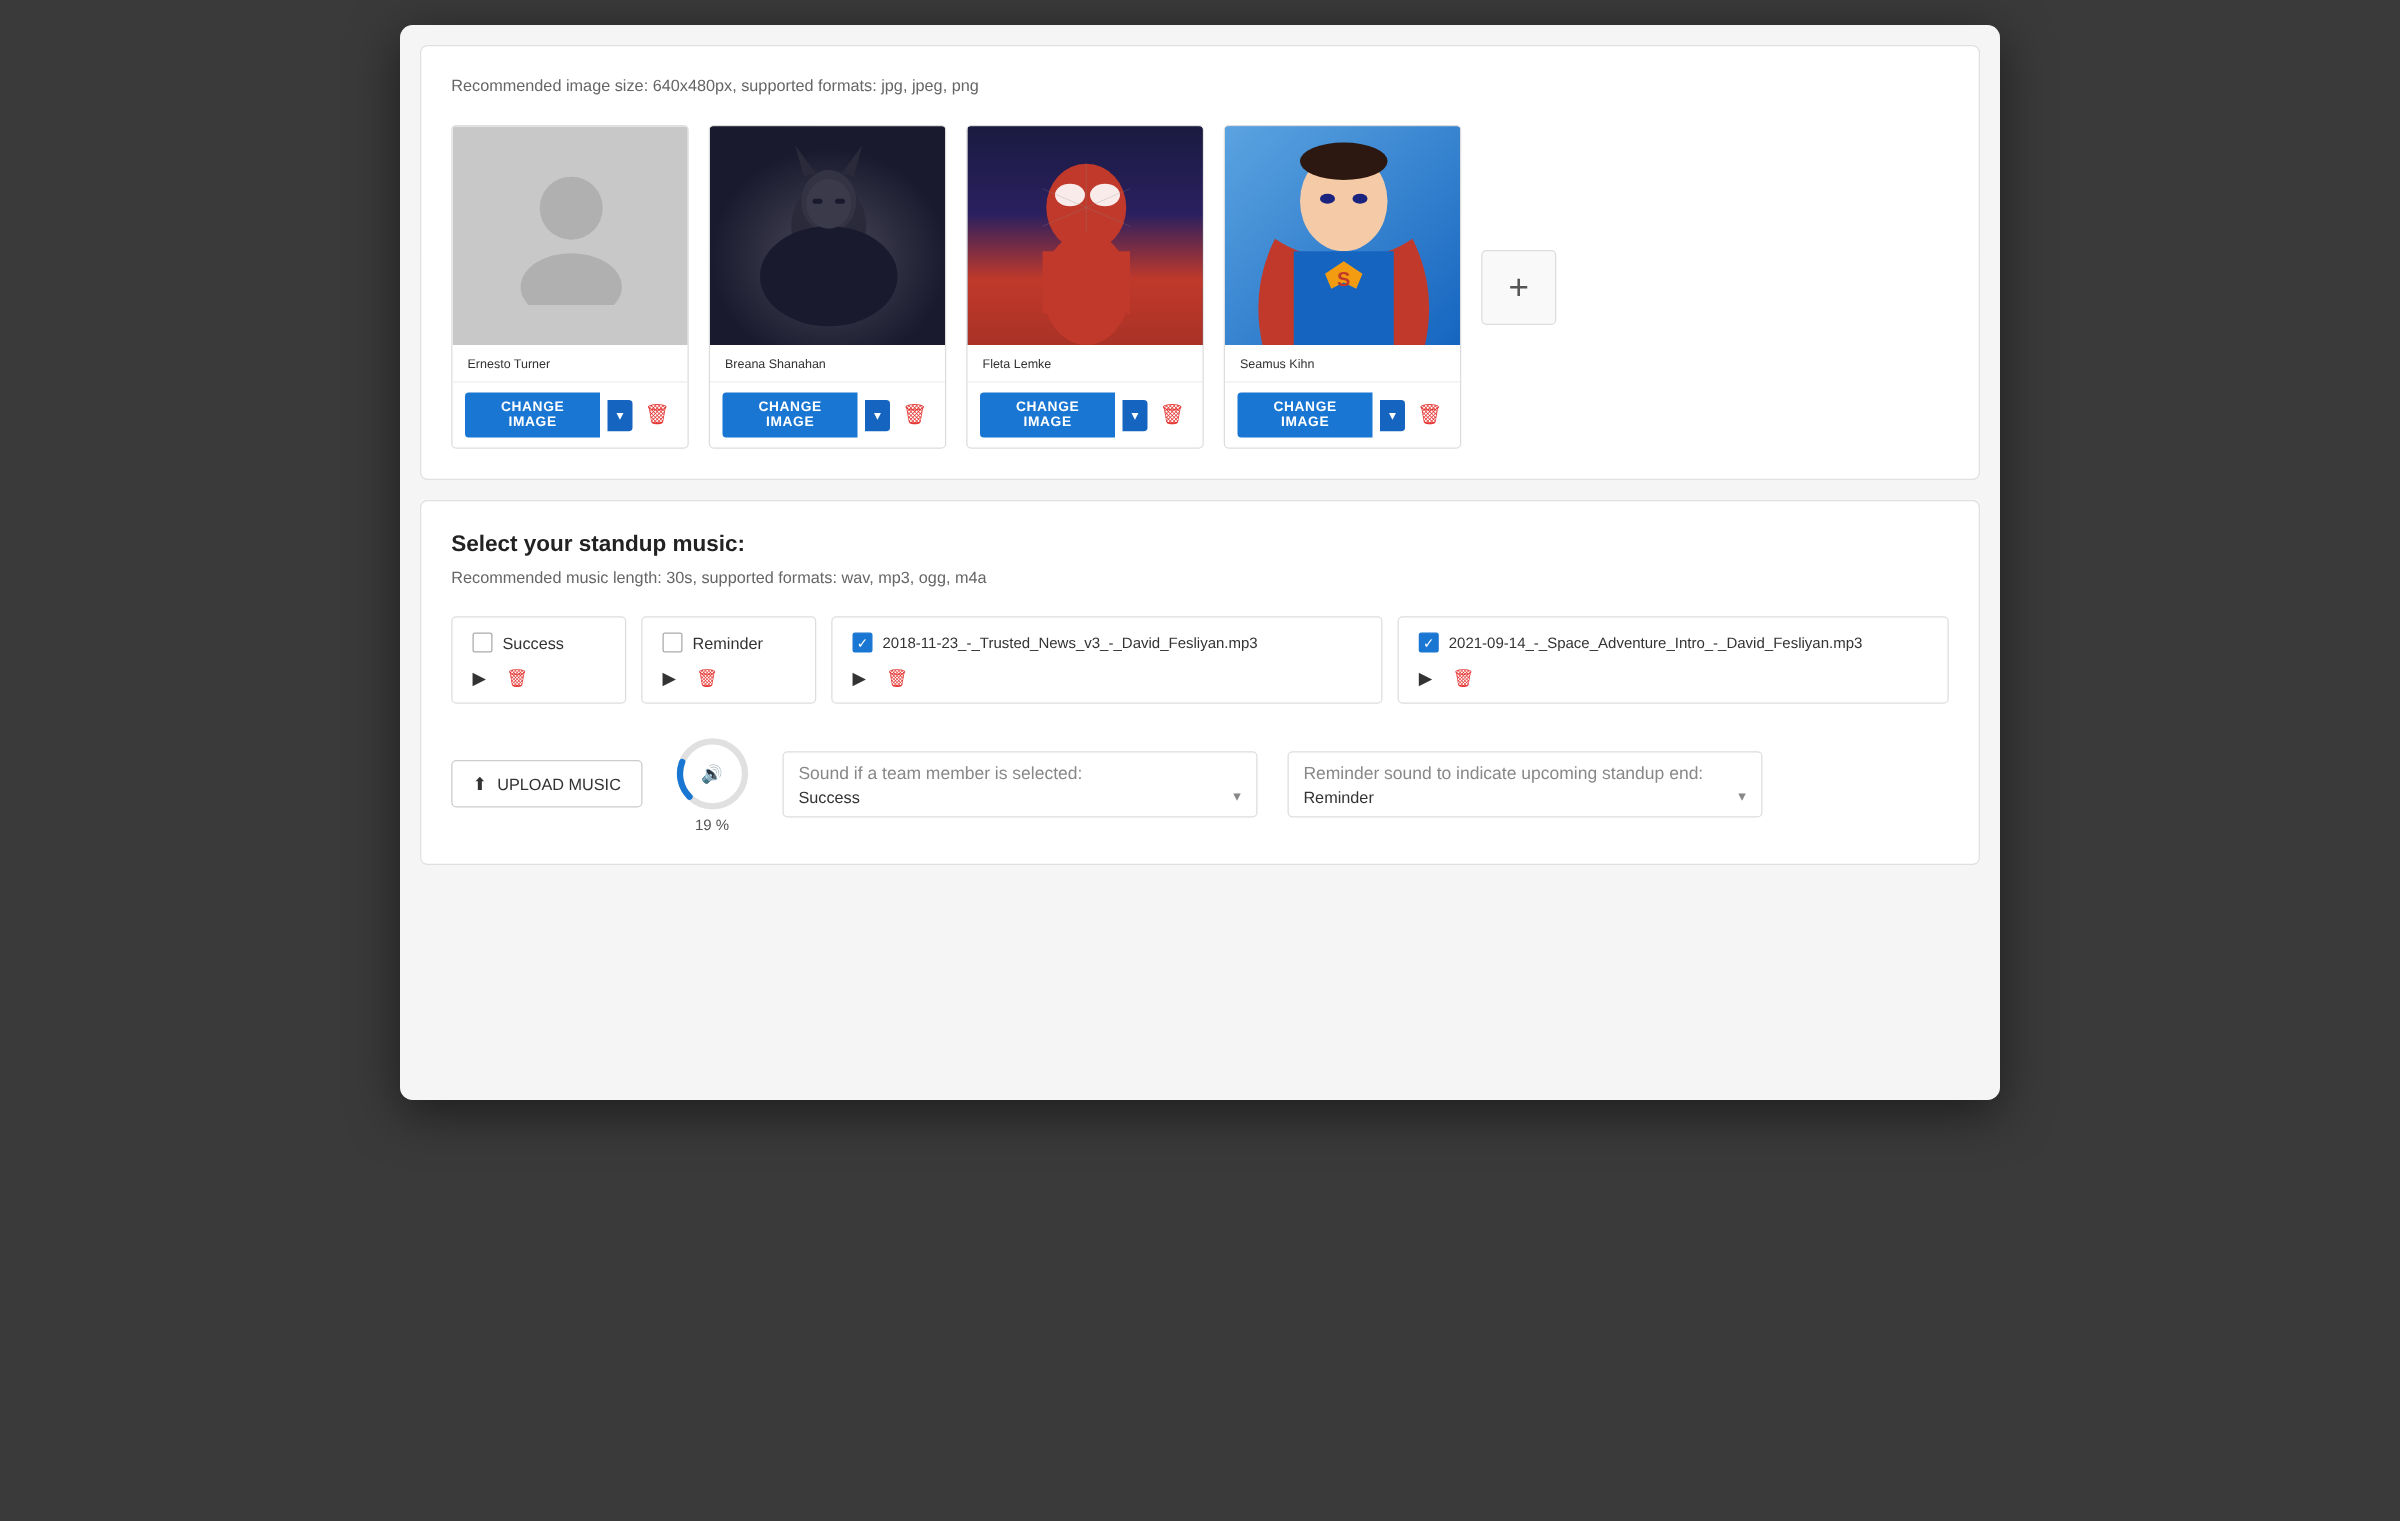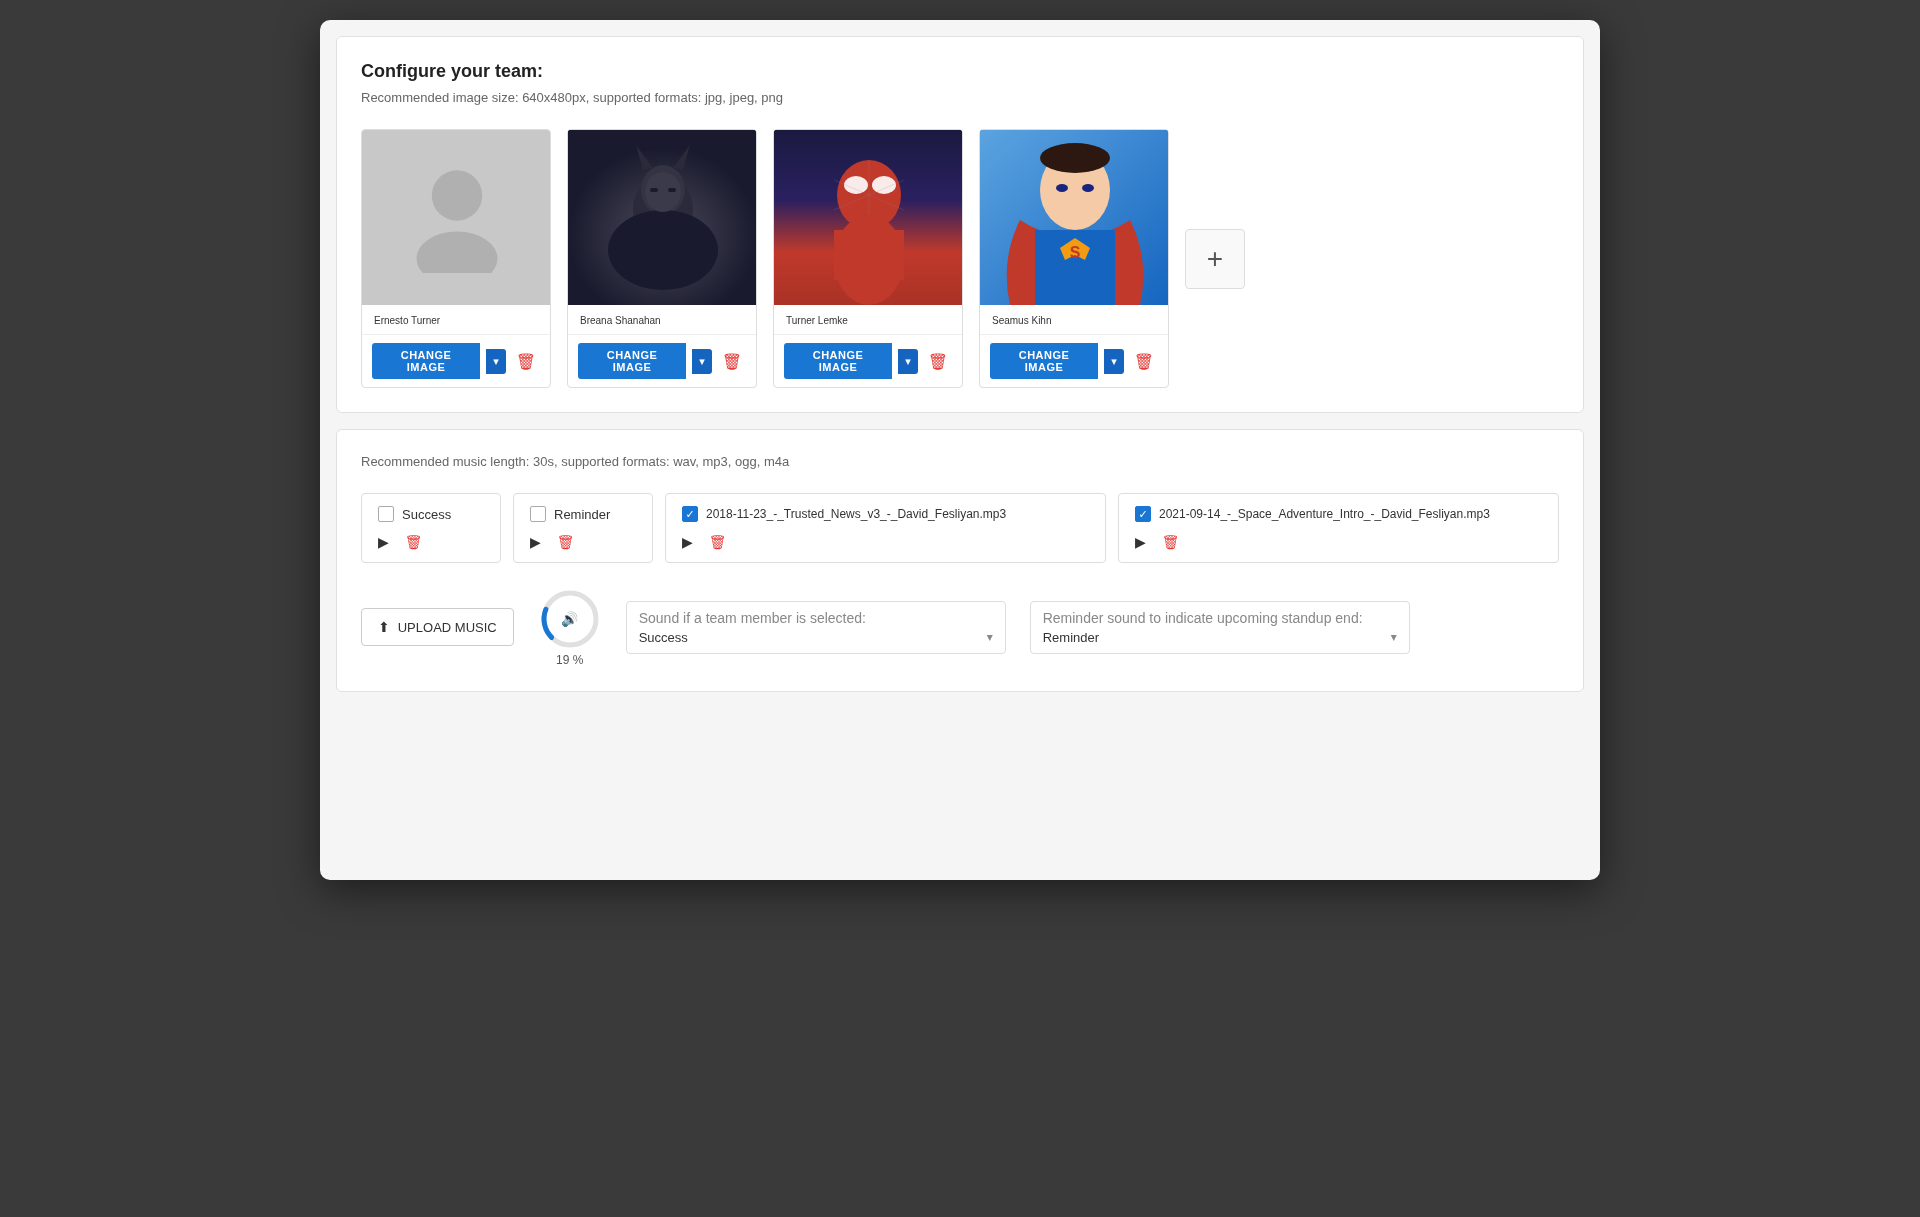--- a/index.html
+++ b/index.html
@@ -353,21 +353,20 @@
   </style>
 </head>
 <body>
 
 <div class="window">
 
 
   <div class="content">
 
     <div class="section">
-      <div class="section-title">Configure your team:</div>
       <div class="section-subtitle">Recommended image size: 640x480px, supported formats: jpg, jpeg, png</div>
 
       <div class="team-cards">
 
         <div class="team-card">
           <div class="card-image">
             <div class="avatar-placeholder">
               <svg viewBox="0 0 100 120" xmlns="http://www.w3.org/2000/svg">
                 <circle cx="50" cy="35" r="28" fill="#b0b0b0"></circle>
                 <ellipse cx="50" cy="105" rx="45" ry="30" fill="#b0b0b0"></ellipse>
@@ -447,21 +446,21 @@
                 <line x1="95" y1="30" x2="95" y2="100" stroke="#888" stroke-width="0.5" opacity="0.4"></line>
                 <line x1="60" y1="50" x2="130" y2="80" stroke="#888" stroke-width="0.5" opacity="0.4"></line>
                 <line x1="130" y1="50" x2="60" y2="80" stroke="#888" stroke-width="0.5" opacity="0.4"></line>
 
                 <ellipse cx="95" cy="130" rx="35" ry="45" fill="#c0392b"></ellipse>
                 <rect x="60" y="100" width="70" height="50" fill="#c0392b"></rect>
               </svg>
             </div>
           </div>
           <div class="card-name">
-            <span>Turner Lemke</span>
+            <span>Fleta Lemke</span>
           </div>
           <div class="card-actions">
             <button class="btn-change-image">CHANGE IMAGE</button>
             <button class="btn-change-image-arrow">▾</button>
             <button class="btn-delete">🗑</button>
           </div>
         </div>
 
         <div class="team-card">
           <div class="card-image superman-img">
@@ -499,20 +498,21 @@
             <button class="btn-change-image-arrow">▾</button>
             <button class="btn-delete">🗑</button>
           </div>
         </div>
 
         <div class="add-card-btn">+</div>
       </div>
     </div>
 
     <div class="section">
+      <div class="section-title">Select your standup music:</div>
       <div class="section-subtitle">Recommended music length: 30s, supported formats: wav, mp3, ogg, m4a</div>
 
       <div class="music-cards">
 
         <div class="music-card">
           <div class="music-card-top">
             <div class="checkbox"></div>
             <span class="music-label">Success</span>
           </div>
           <div class="music-card-bottom">

